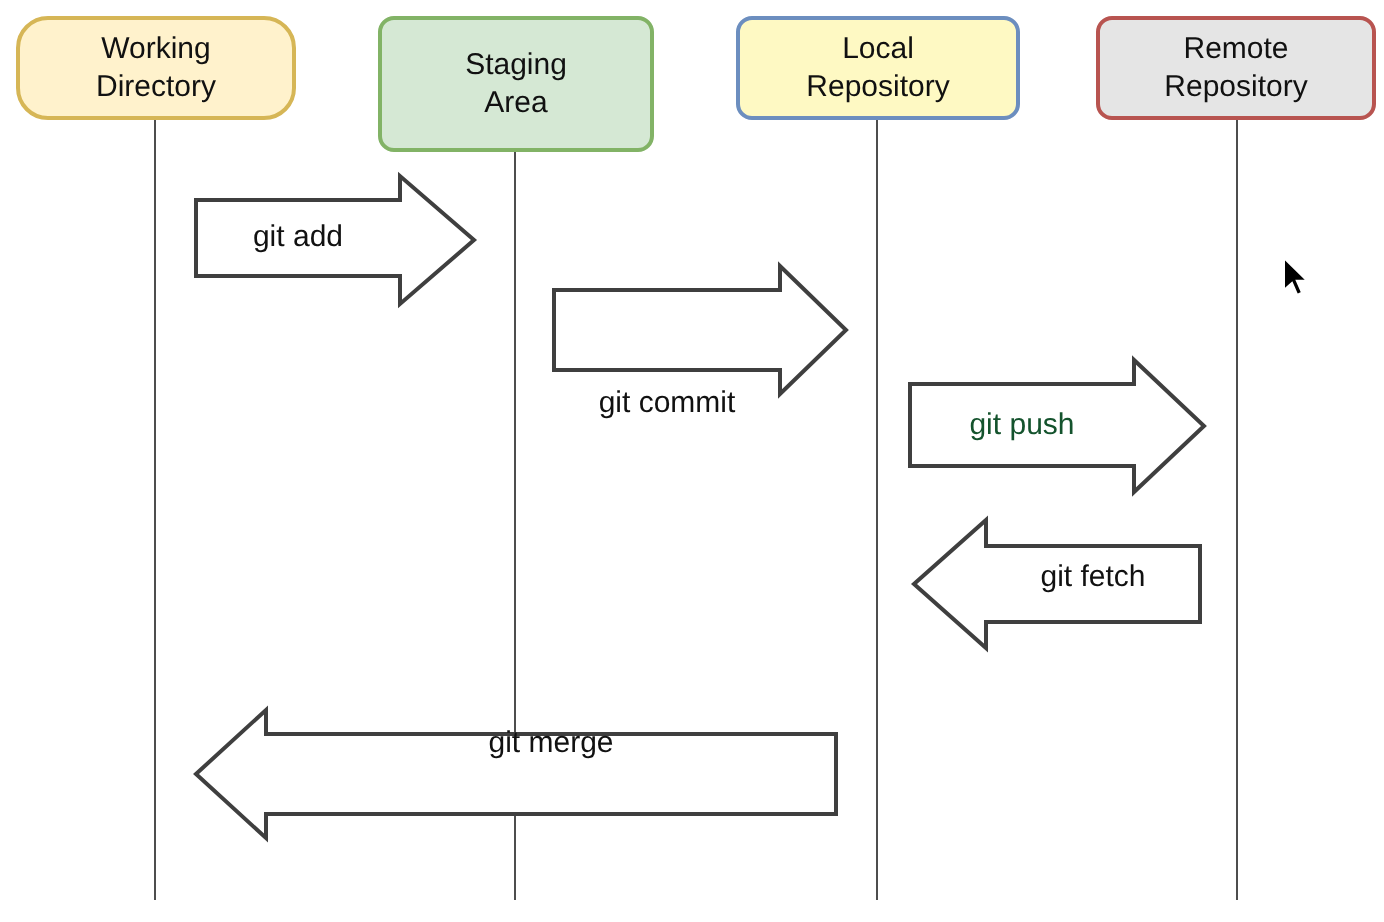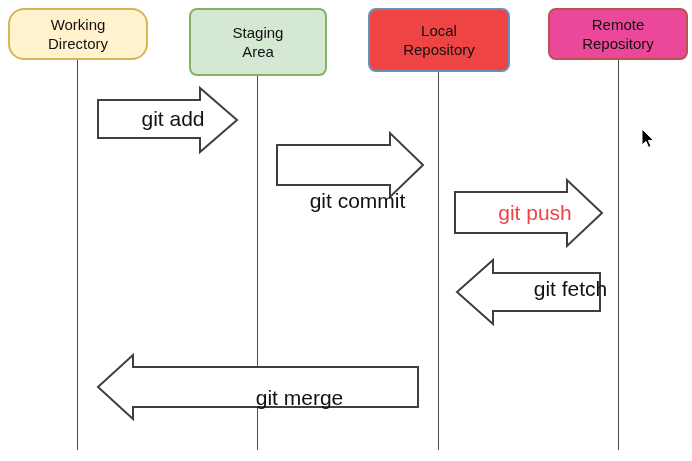--- a/index.html
+++ b/index.html
@@ -26,23 +26,22 @@
   .arrow polygon {
     stroke-width: 2;
     stroke-linejoin: miter;
   }
   .arrow-label {
     position: absolute;
     z-index: 3;
     display: flex;
     align-items: center;
     justify-content: center;
-    font-size: 21px;
+    font-size: 15px;
     white-space: nowrap;
-    padding-left: 24px;
   }
   .node {
     position: absolute;
     z-index: 4;
     box-sizing: border-box;
     border: 2px solid;
     border-radius: 8px;
     display: flex;
     align-items: center;
     justify-content: center;
@@ -75,42 +74,42 @@
   <div class="arrow-label" style="left: 98px; top: 100px; width: 102px; height: 37px; color: rgb(17, 17, 17);">git add</div>
 
   <svg class="arrow" style="left:275px;top:131px" width="150" height="68">
     <polygon points="2,14 115,14 115,2 148,34 115,66 115,54 2,54" style="fill: rgb(255, 255, 255); stroke: rgb(63, 63, 63);"></polygon>
   </svg>
   <div class="arrow-label" style="left: 277px; top: 145px; width: 113px; height: 40px; color: rgb(17, 17, 17); margin-top: 36px;">git commit</div>
 
   <svg class="arrow" style="left:453px;top:178px" width="151" height="70">
     <polygon points="2,14 114,14 114,2 149,35 114,68 114,55 2,55" style="fill: rgb(255, 255, 255); stroke: rgb(63, 63, 63);"></polygon>
   </svg>
-  <div class="arrow-label" style="left: 455px; top: 192px; width: 112px; height: 41px; color: #ef4444;">git push</div>
+  <div class="arrow-label" style="left: 455px; top: 192px; width: 112px; height: 41px; color: #14532d;">git push</div>
 
   <svg class="arrow" style="left:455px;top:258px" width="147" height="70">
     <polygon points="2,34 38,2 38,15 145,15 145,53 38,53 38,66" style="fill: rgb(255, 255, 255); stroke: rgb(63, 63, 63);"></polygon>
   </svg>
   <div class="arrow-label" style="left: 493px; top: 275px; width: 107px; height: 27px; color: rgb(17, 17, 17);">git fetch</div>
 
   <svg class="arrow" style="left:96px;top:353px" width="324" height="68">
     <polygon points="2,34 37,2 37,14 322,14 322,54 37,54 37,66" style="fill: rgb(255, 255, 255); stroke: rgb(63, 63, 63);"></polygon>
   </svg>
-  <div class="arrow-label" style="left: 133px; top: 378px; width: 285px; height: 40px; color: rgb(17, 17, 17);">git merge</div>
+  <div class="arrow-label" style="left: 133px; top: 351px; width: 285px; height: 40px; color: rgb(17, 17, 17);">git merge</div>
 
   <div class="node" style="left: 8px; top: 8px; width: 140px; height: 52px; background-color: rgb(255, 242, 204); border-color: rgb(214, 182, 86); border-radius: 16px;">
     <span class="node-label" style="color: rgb(17, 17, 17);">Working Directory</span>
   </div>
   <div class="node" style="left: 189px; top: 8px; width: 138px; height: 68px; background-color: rgb(213, 232, 212); border-color: rgb(130, 179, 102);">
     <span class="node-label" style="color: rgb(17, 17, 17);">Staging Area</span>
   </div>
-  <div class="node" style="left: 368px; top: 8px; width: 142px; height: 64px; background-color: #ef4444; border-color: rgb(108, 142, 191);">
+  <div class="node" style="left: 368px; top: 8px; width: 142px; height: 52px; background-color: #fef9c3; border-color: rgb(108, 142, 191);">
     <span class="node-label" style="color: rgb(17, 17, 17);">Local Repository</span>
   </div>
-  <div class="node" style="left: 548px; top: 8px; width: 140px; height: 52px; background-color: #ec4899; border-color: rgb(184, 84, 80);">
+  <div class="node" style="left: 548px; top: 8px; width: 140px; height: 52px; background-color: #e5e5e5; border-color: rgb(184, 84, 80);">
     <span class="node-label" style="color: rgb(17, 17, 17);">Remote Repository</span>
   </div>
 
   <svg class="cursor" style="left:640px;top:128px" width="16" height="22" viewBox="0 0 16 22">
     <path d="M2,1 L2,17 L6,13.4 L8.6,19.4 L11,18.3 L8.4,12.4 L13.6,12.4 Z" fill="#000000" stroke="#ffffff" stroke-width="1"></path>
   </svg>
 
 </div>
 
 </body></html>

